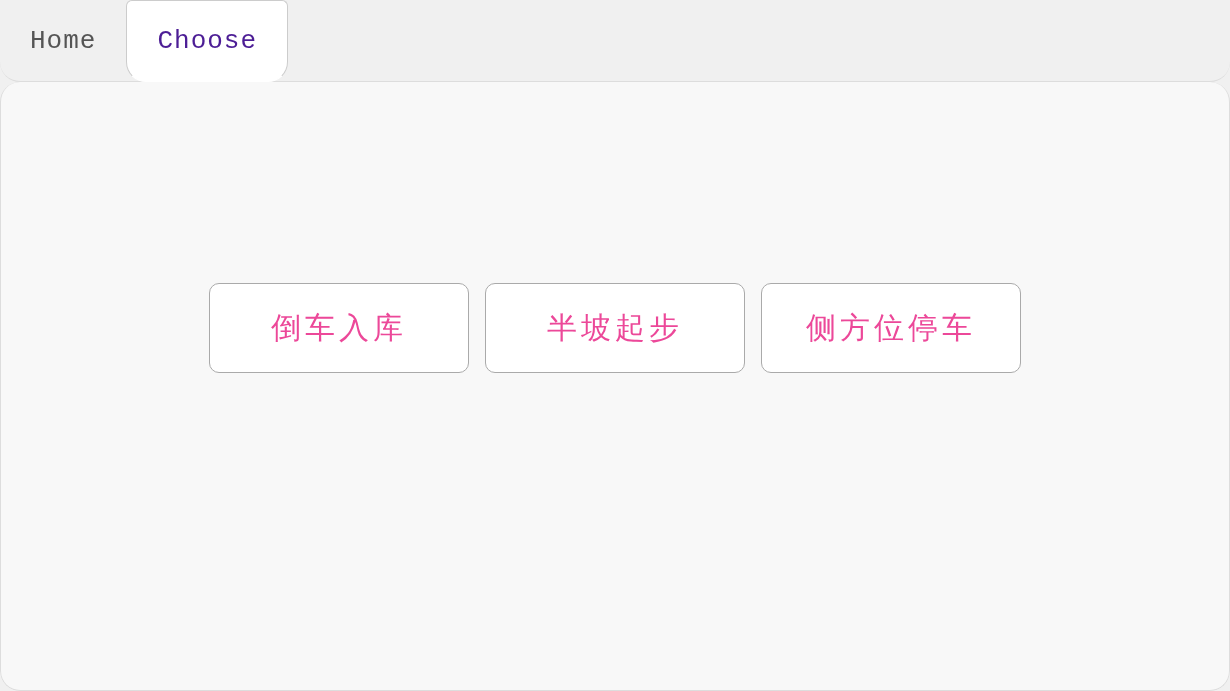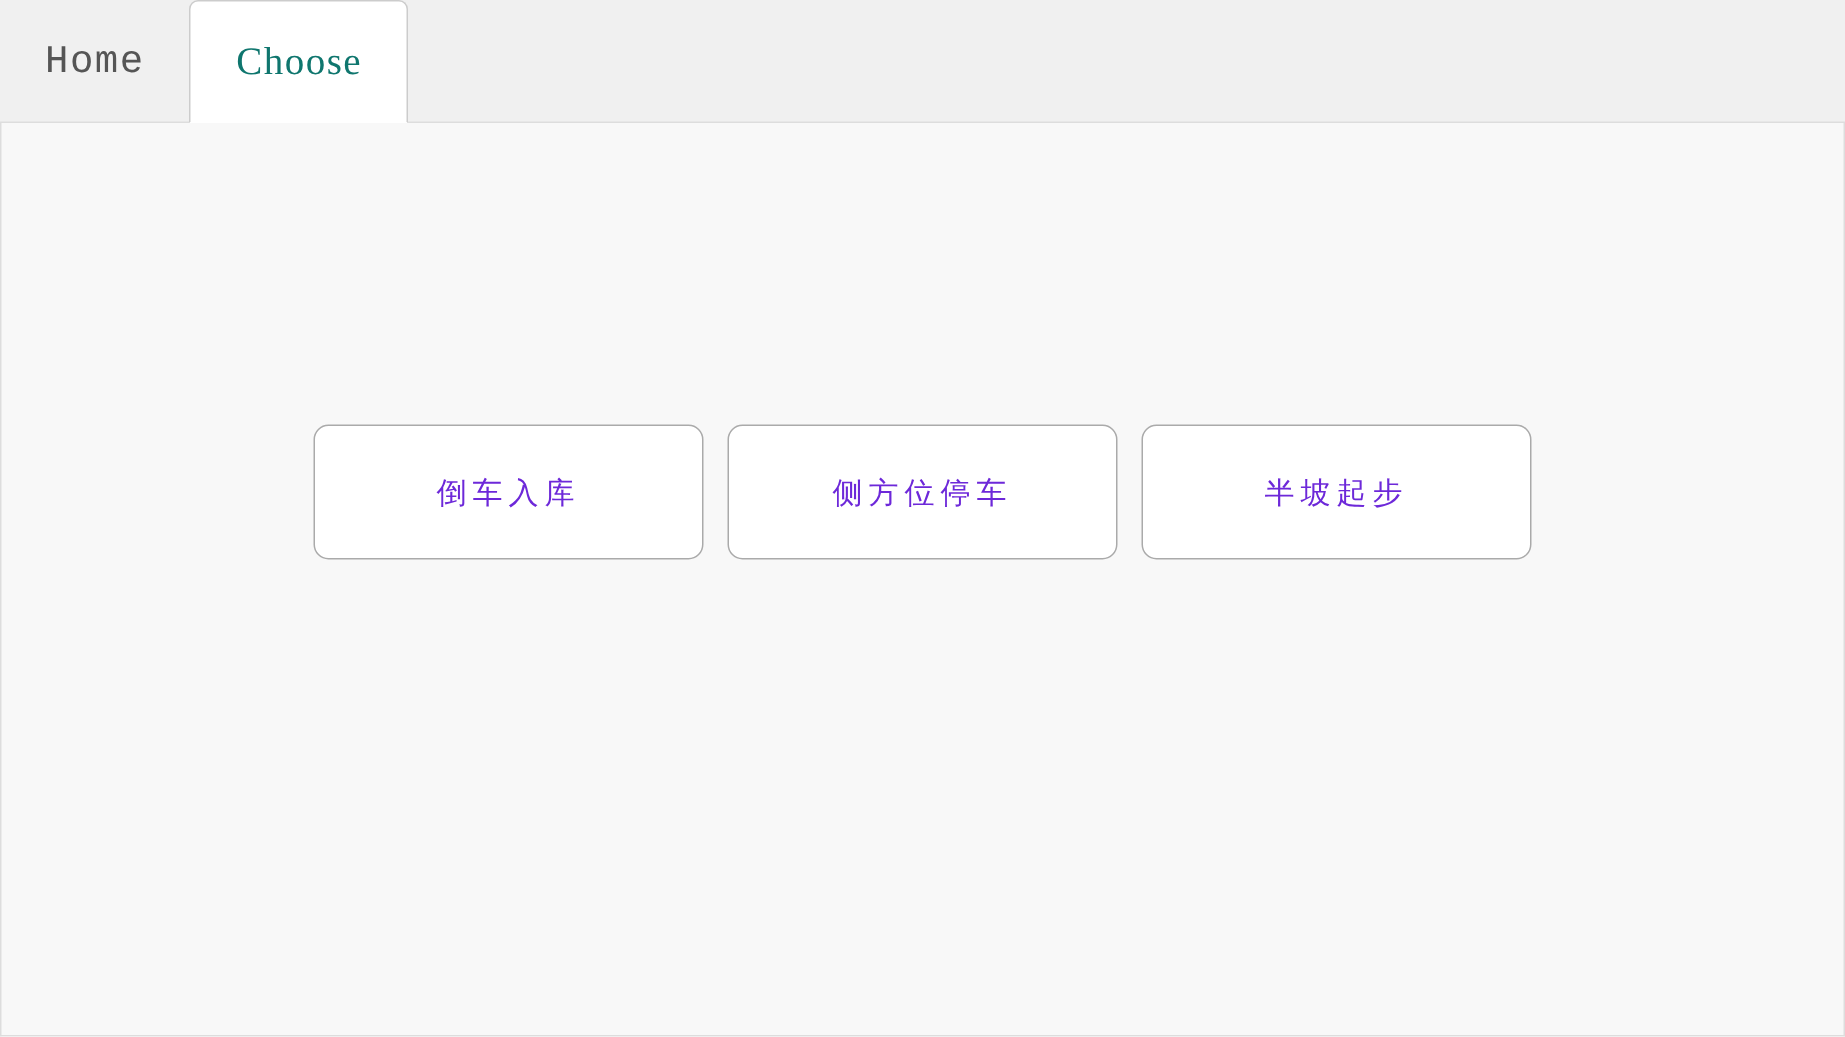--- a/index.html
+++ b/index.html
@@ -1,18 +1,19 @@
 <!DOCTYPE html>
 <html><head>
   <meta charset="utf-8">
   <style>
     * {
       margin: 0;
       padding: 0;
       box-sizing: border-box;
+      border-radius: 20px;
     }
 
     body {
       width: 1230px;
       height: 691px;
       background-color: #f0f0f0;
       font-family: 'KaiTi', 'STKaiti', 'SimKai', cursive, sans-serif;
       overflow: hidden;
     }
 
@@ -45,22 +46,21 @@
       margin-bottom: -1px;
     }
 
     .nav-item.home {
       font-size: 26px;
       color: #555;
     }
 
     .nav-item.choose {
       font-size: 26px;
-      color: #0f766e;
-      font-family: Liberation Serif, serif;
+      color: #4c1d95;
     }
 
     .main-content {
       width: 100%;
       height: calc(691px - 82px);
       background-color: #f8f8f8;
       border: 1px solid #ddd;
       display: flex;
       align-items: center;
       justify-content: center;
@@ -78,22 +78,22 @@
 
     .choice-button {
       width: 260px;
       height: 90px;
       background-color: #ffffff;
       border: 1.5px solid #aaa;
       border-radius: 10px;
       display: flex;
       align-items: center;
       justify-content: center;
-      font-size: 20px;
-      color: #6d28d9;
+      font-size: 30px;
+      color: #ec4899;
       cursor: pointer;
       font-family: 'KaiTi', 'STKaiti', 'SimKai', 'FZKai-Z03', cursive, sans-serif;
       letter-spacing: 4px;
       transition: background-color 0.2s;
     }
 
     .choice-button.empty {
       visibility: hidden;
     }
   </style>
@@ -108,20 +108,20 @@
     <span>Choose</span>
   </div>
 </div>
 
 <div class="main-content">
   <div class="button-grid">
     <button class="choice-button">
       <span>倒车入库</span>
     </button>
     <button class="choice-button">
-      <span>侧方位停车</span>
+      <span>半坡起步</span>
     </button>
     <button class="choice-button">
-      <span>半坡起步</span>
+      <span>侧方位停车</span>
     </button>
     <div class="choice-button empty"></div>
   </div>
 </div>
 
 </body></html>

